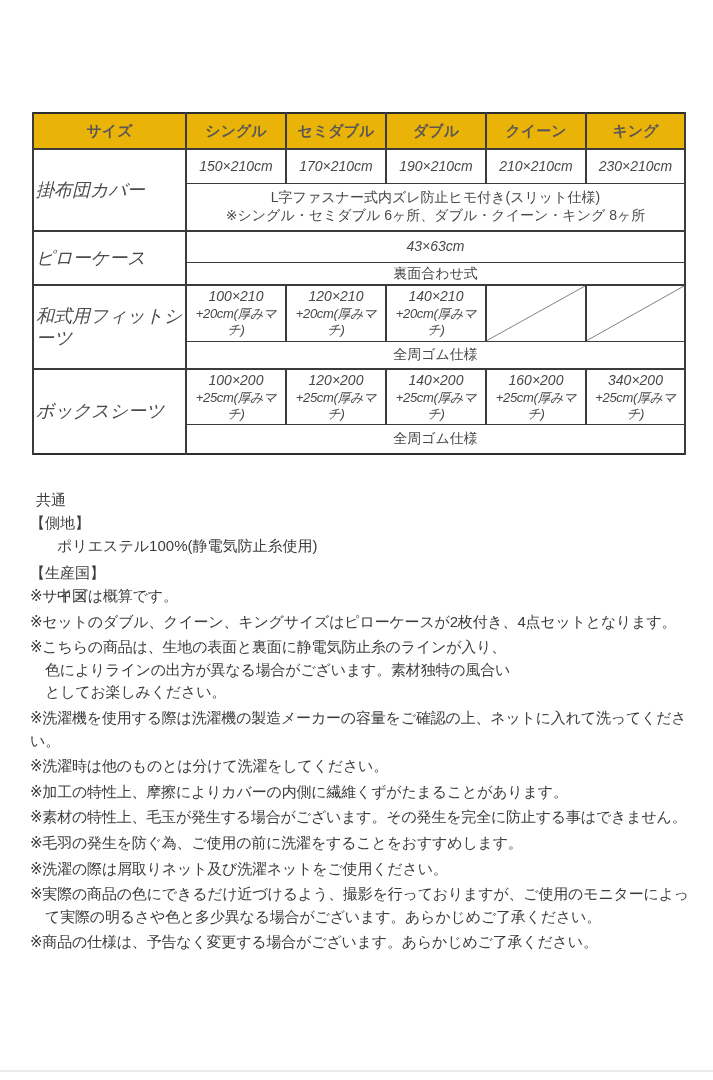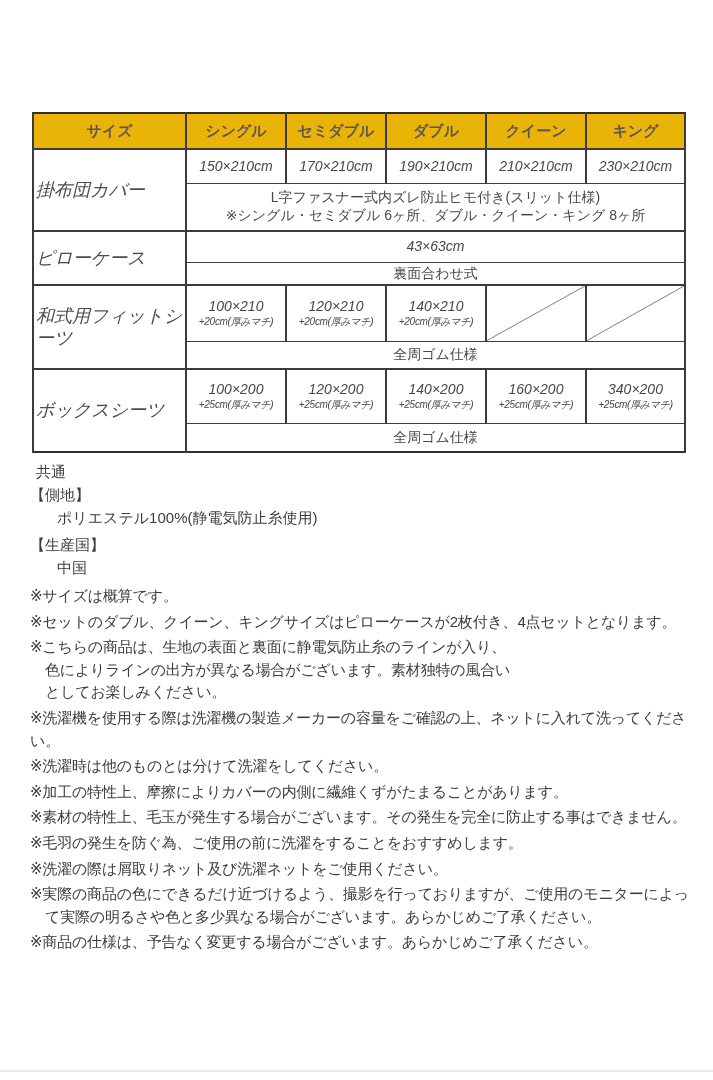--- a/index.html
+++ b/index.html
@@ -36,28 +36,28 @@
     color: #5a5754;
     font-weight: bold;
     font-size: 15px;
   }
   td.row-label {
     text-align: left;
     font-size: 18px;
     color: #4e4c4a;
   }
   .size-val { font-size: 14px; }
-  .gusset { font-size: 10px; display: block; letter-spacing: -0.3px; }
+  .gusset { font-size: 13px; display: block; letter-spacing: -0.3px; }
   .merged-note { font-size: 13.5px; line-height: 1.45; }
   td.na-cell { padding: 0; position: relative; }
   td.na-cell svg { position: absolute; inset: 0; width: 100%; height: 100%; display: block; }
 
   
   .info-block {
-    position: absolute; left: 30px; top: 460px; width: 683px;
+    position: absolute; left: 30px; top: 488px; width: 683px;
     font-size: 15px; color: #3e3c3a;
   }
   .info-line { line-height: 23px; }
   .indent-6 { margin-left: 6px; }
   .indent-27 { margin-left: 27px; }
   .gap-top { margin-top: 4px; }
 
   .notes-block {
     position: absolute; left: 30px; top: 585px; width: 683px;
     font-size: 15px; color: #3e3c3a; letter-spacing: -0.2px;

